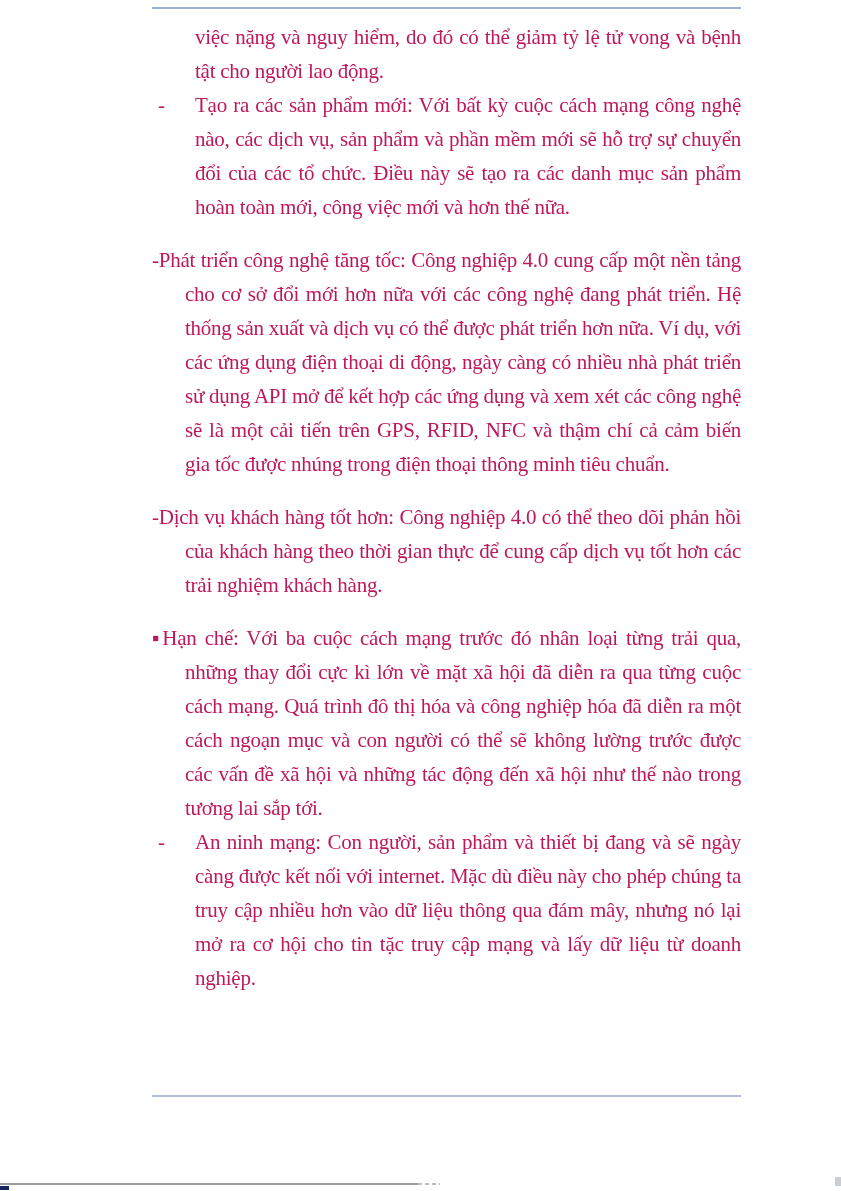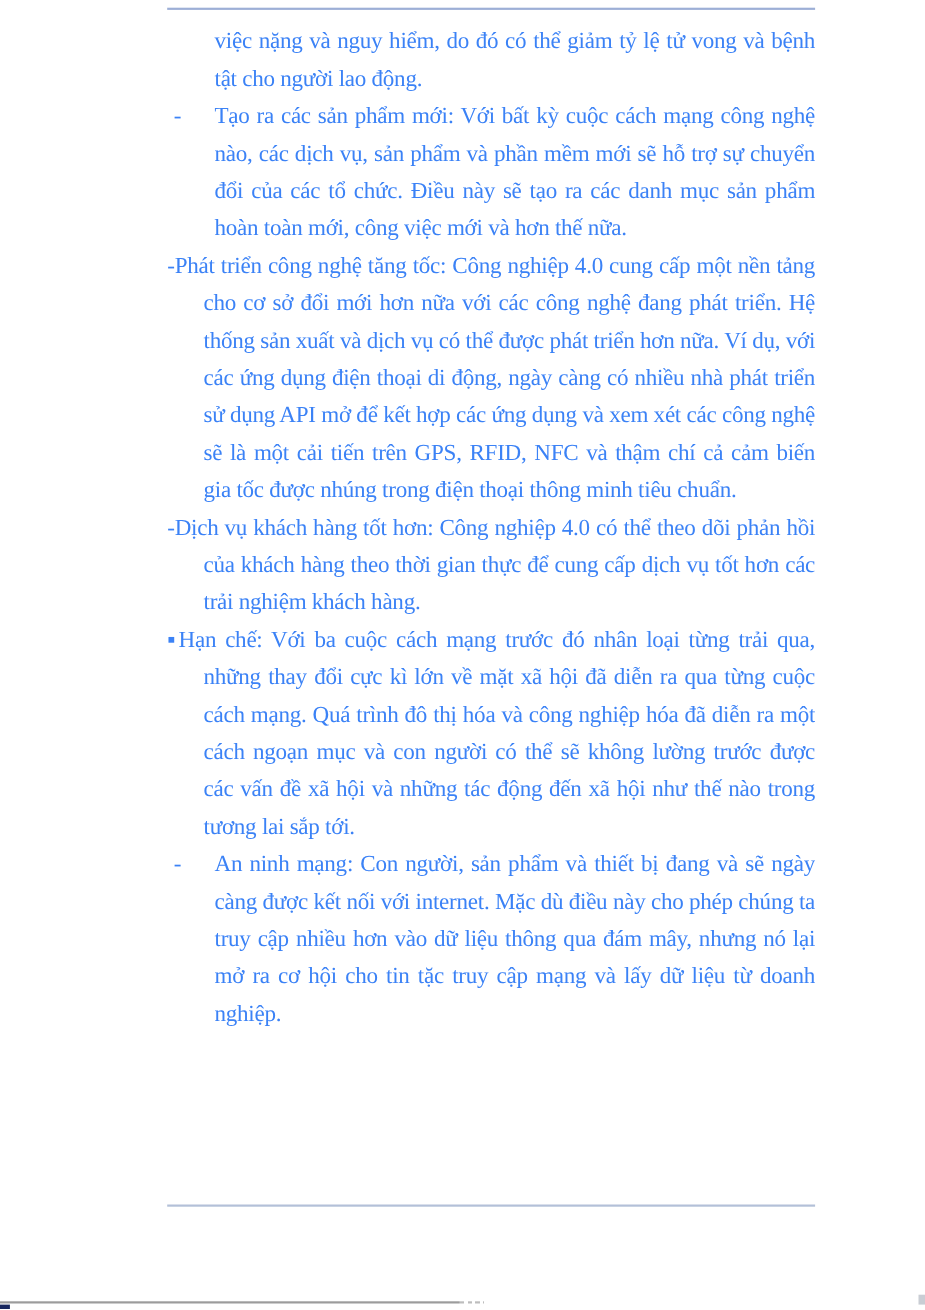--- a/index.html
+++ b/index.html
@@ -28,33 +28,33 @@
   }
   .header-rule {
     margin-top: 7px;
     height: 0;
     border-top: 2px solid #9dafd6;
   }
   .doc-body {
     margin-top: 11px;
     max-height: 1004px;
     overflow: hidden;
-    color: #3b82f6;
+    color: #be185d;
     font-size: 21px;
     line-height: 34px;
     letter-spacing: -0.25px;
   }
   .para {
     margin: 0;
     text-align: justify;
     text-align-last: left;
   }
   .p-cont  { padding-left: 43px; }
   .p-dash  { padding-left: 43px; text-indent: -43px; }
-  .p-flush { padding-left: 33px; text-indent: -33px; }
+  .p-flush { padding-left: 33px; text-indent: -33px; margin-top: 19px; }
   .marker-wide {
     display: inline-block;
     width: 43px;
     box-sizing: border-box;
     padding-left: 6px;
     text-indent: 0;
   }
   .marker-inline {  }
   .footer-rule {
     position: absolute;

